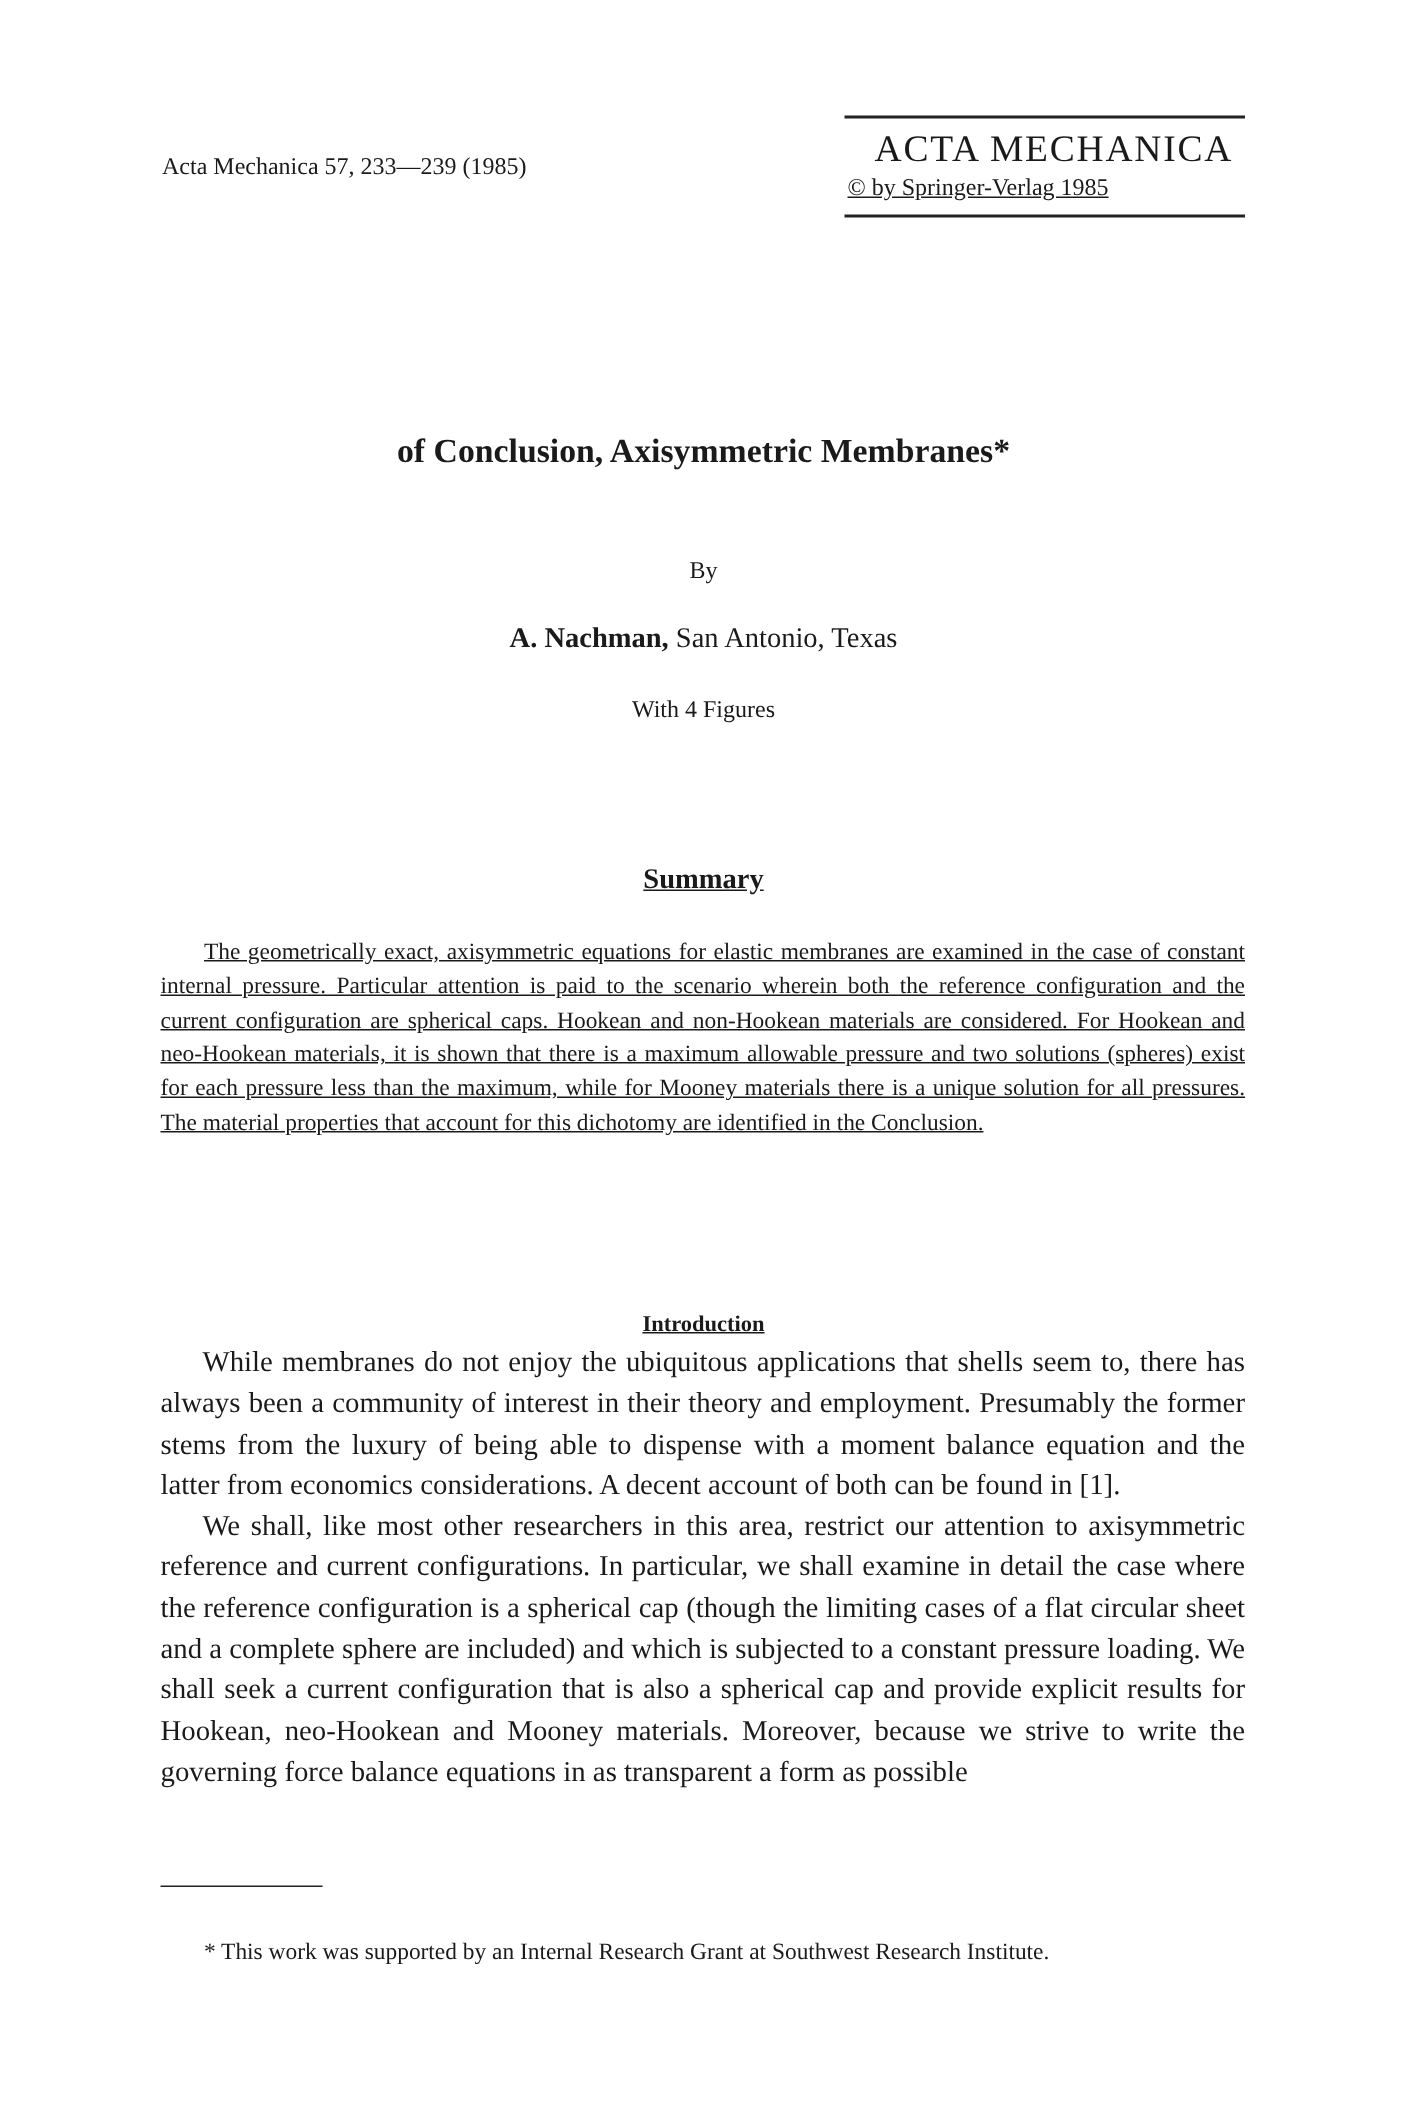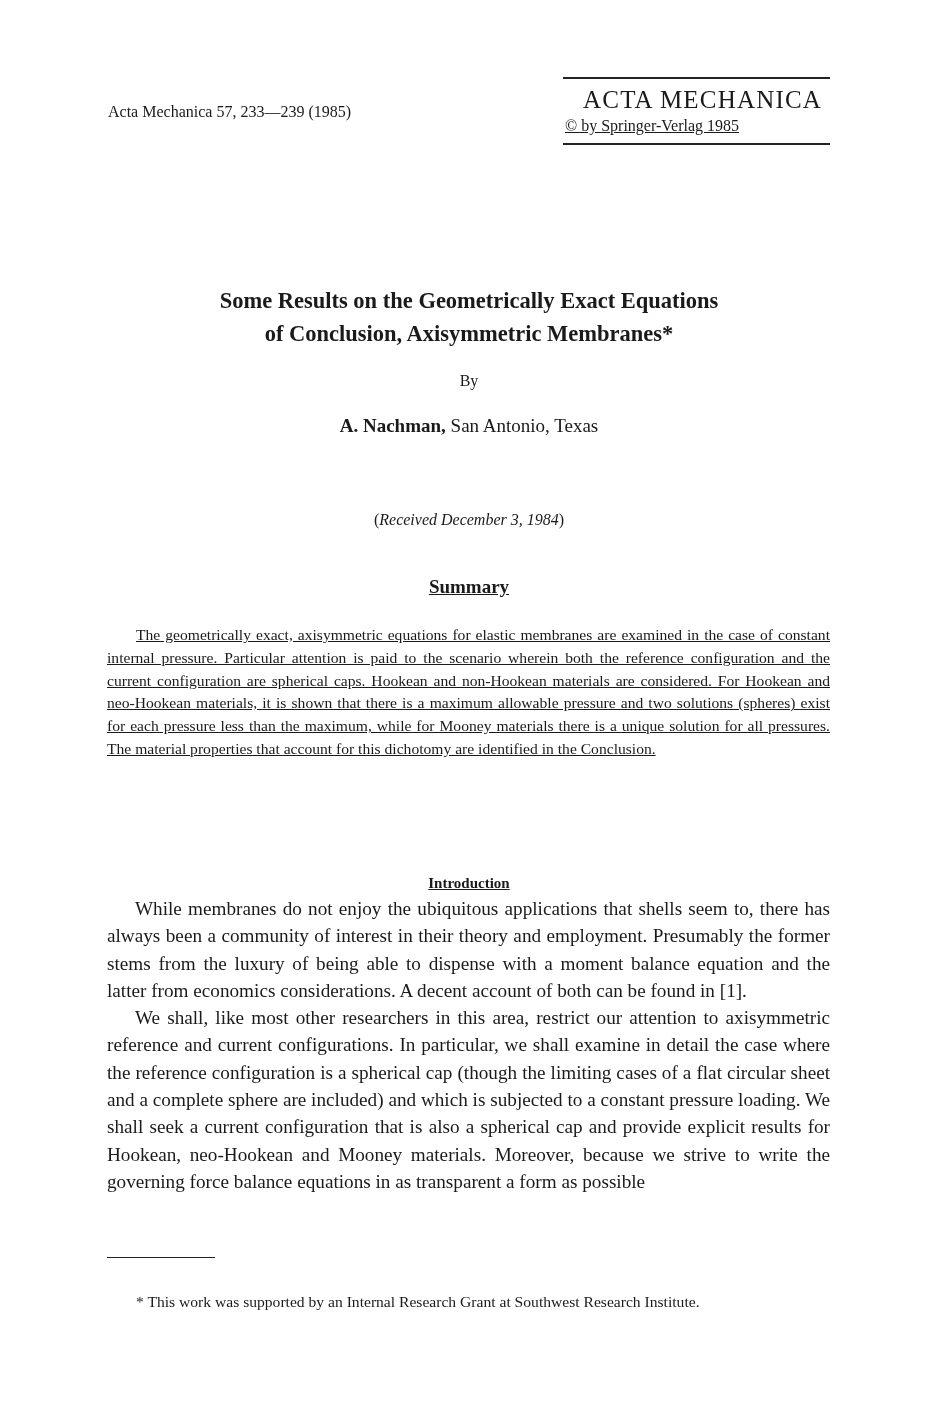--- a/index.html
+++ b/index.html
@@ -72,34 +72,31 @@
 <div class="page">
 
   <div class="journal-ref">Acta Mechanica 57, 233—239 (1985)</div>
 
   <div class="masthead">
     <div class="masthead-title">ACTA MECHANICA</div>
     <div class="masthead-copy">© by Springer-Verlag 1985</div>
   </div>
 
   <div class="center title">
-    <div>Some Results on the Geometrically Exact Equations</div>
     <div>of Conclusion, Axisymmetric Membranes*</div>
   </div>
 
   <div class="center by">By</div>
 
   <div class="center author-line">
     <b>A. Nachman,</b><span> San Antonio, Texas</span>
   </div>
 
+  <div class="center figures">With 4 Figures</div>
 
-  <div class="center received">
-    <span class="paren">(</span><span>Received December 3, 1984</span><span class="paren">)</span>
-  </div>
 
   <div class="center section-head summary-head">Summary</div>
   <div class="summary-body">The geometrically exact, axisymmetric equations for elastic membranes are examined in the case of constant internal pressure. Particular attention is paid to the scenario wherein both the reference configuration and the current configuration are spherical caps. Hookean and non-Hookean materials are considered. For Hookean and neo-Hookean materials, it is shown that there is a maximum allowable pressure and two solutions (spheres) exist for each pressure less than the maximum, while for Mooney materials there is a unique solution for all pressures. The material properties that account for this dichotomy are identified in the Conclusion.</div>
 
   <div class="center section-head intro-head">Introduction</div>
   <div class="intro-body">
     <p>While membranes do not enjoy the ubiquitous applications that shells seem to, there has always been a community of interest in their theory and employment. Presumably the former stems from the luxury of being able to dispense with a moment balance equation and the latter from economics considerations. A decent account of both can be found in [1].</p>
     <p>We shall, like most other researchers in this area, restrict our attention to axisymmetric reference and current configurations. In particular, we shall examine in detail the case where the reference configuration is a spherical cap (though the limiting cases of a flat circular sheet and a complete sphere are included) and which is subjected to a constant pressure loading. We shall seek a current configuration that is also a spherical cap and provide explicit results for Hookean, neo-Hookean and Mooney materials. Moreover, because we strive to write the governing force balance equations in as transparent a form as possible</p>
   </div>
 

